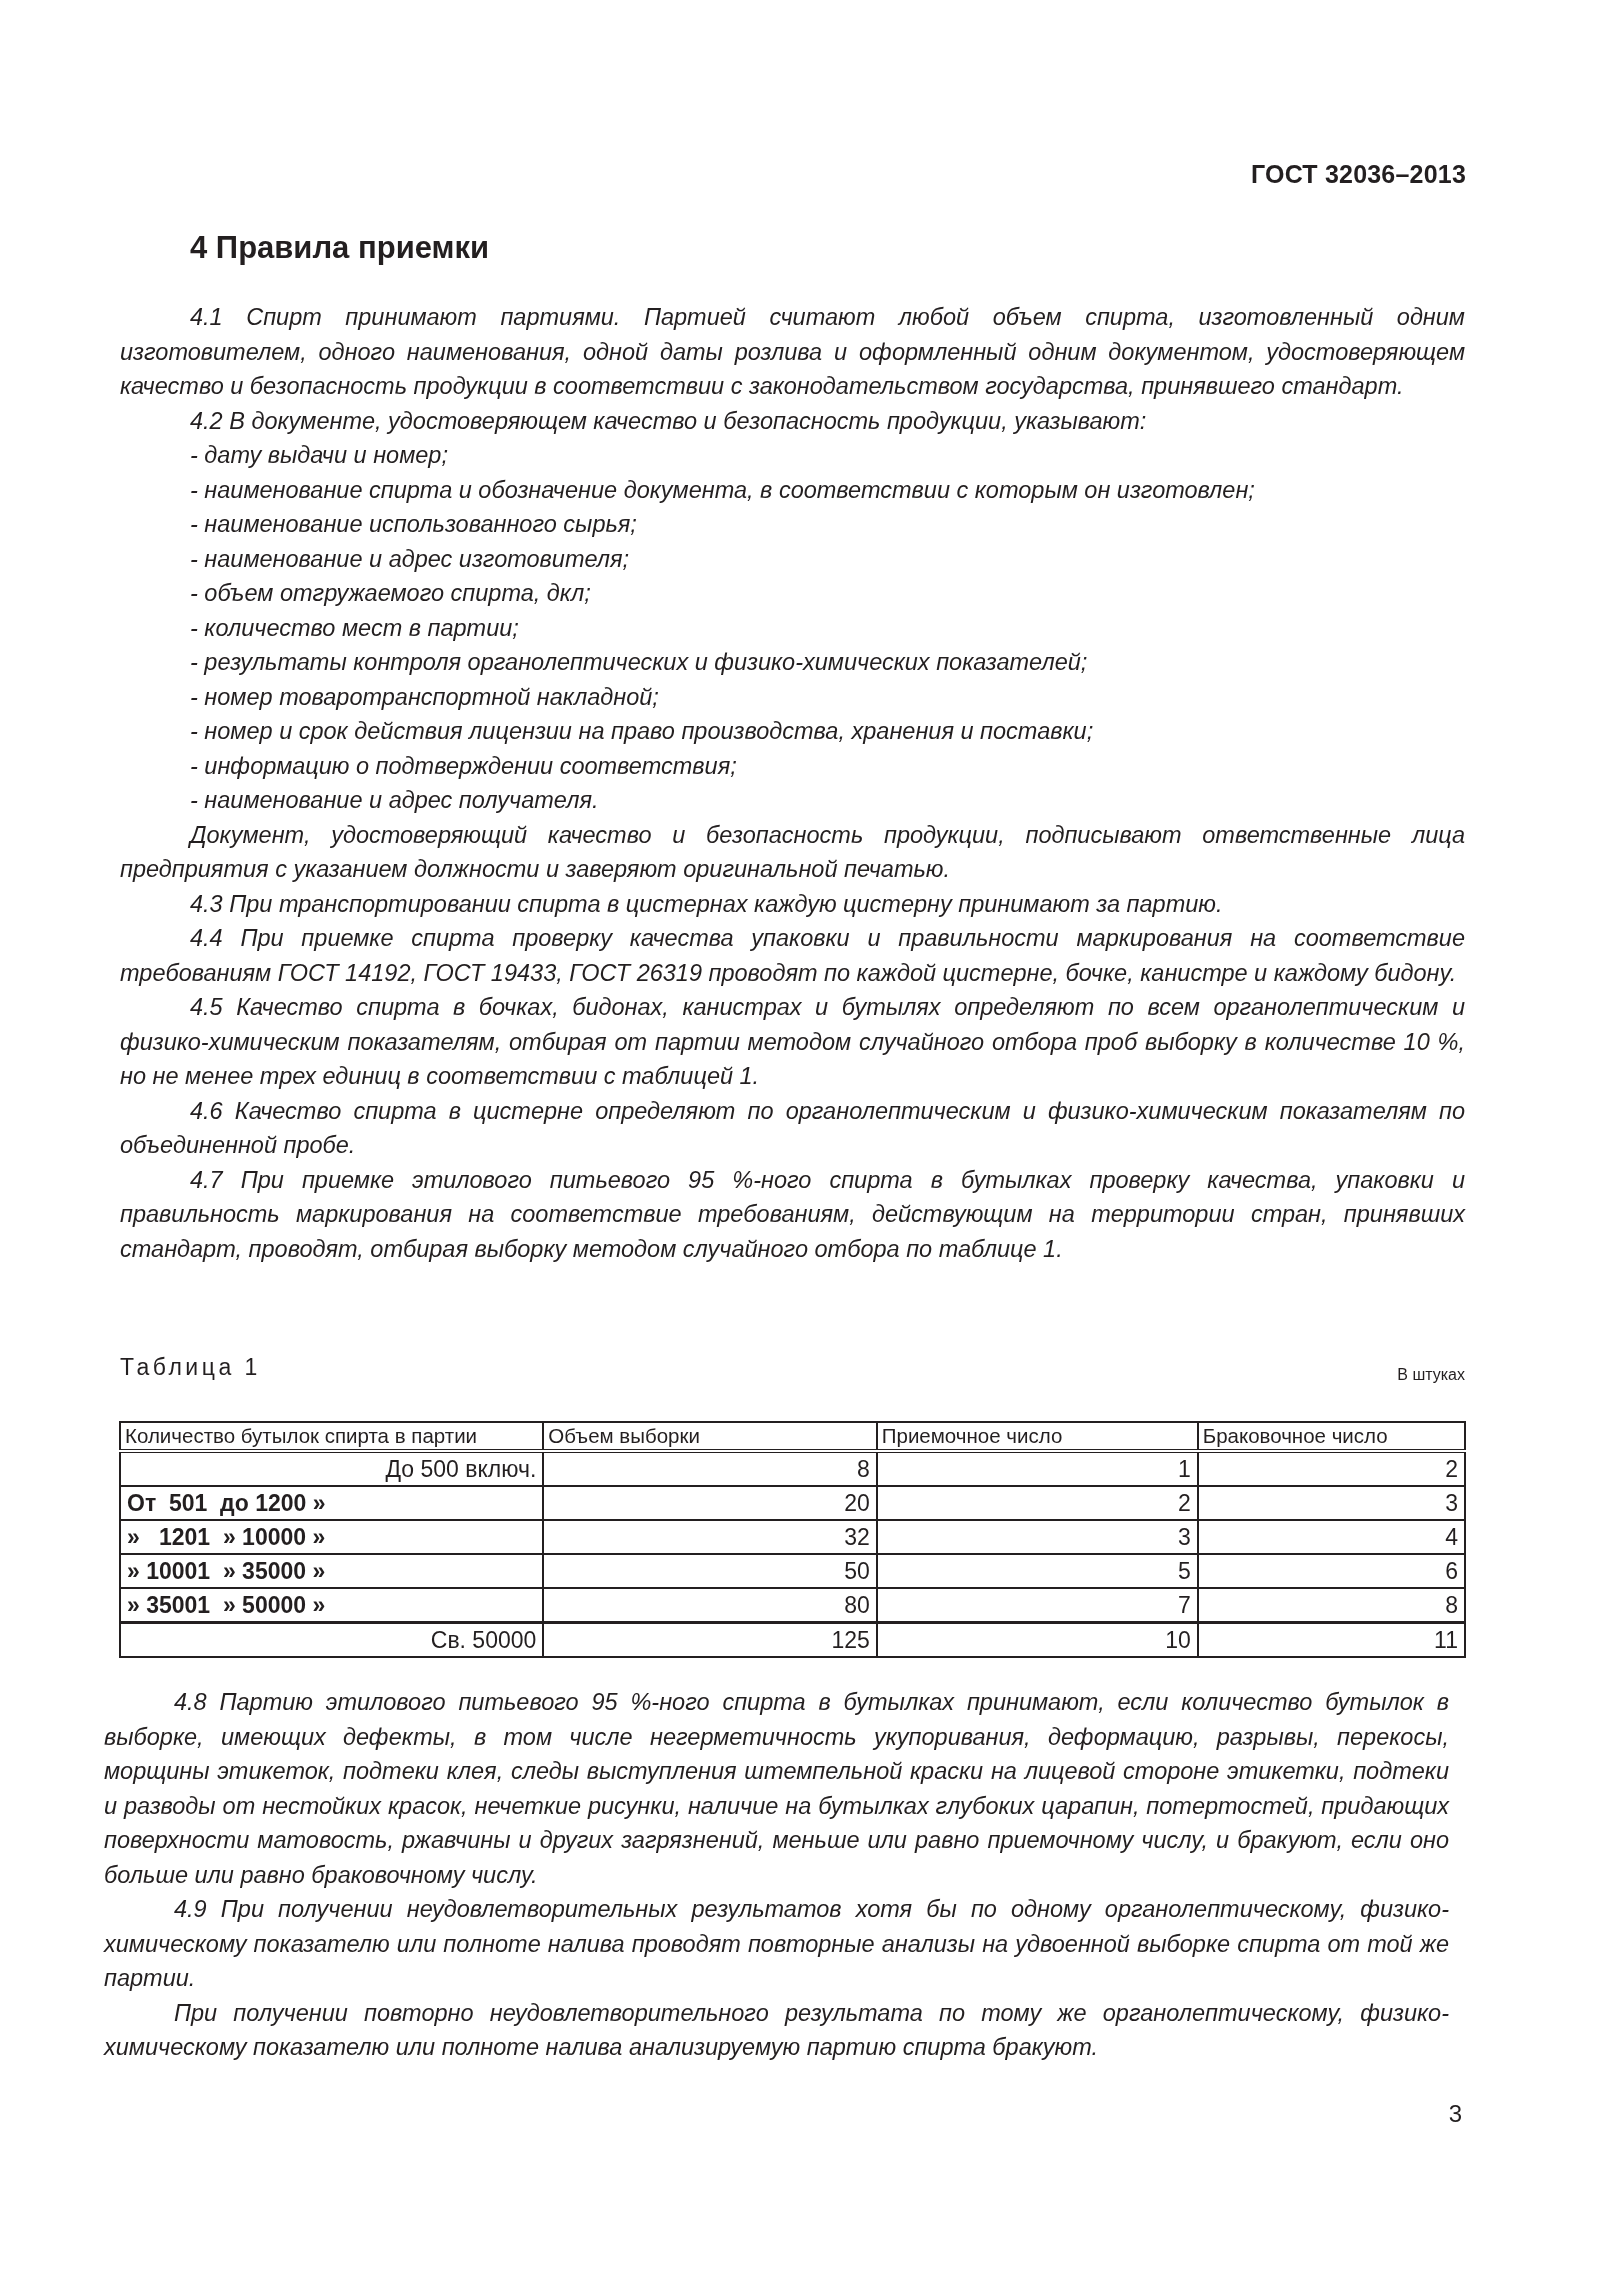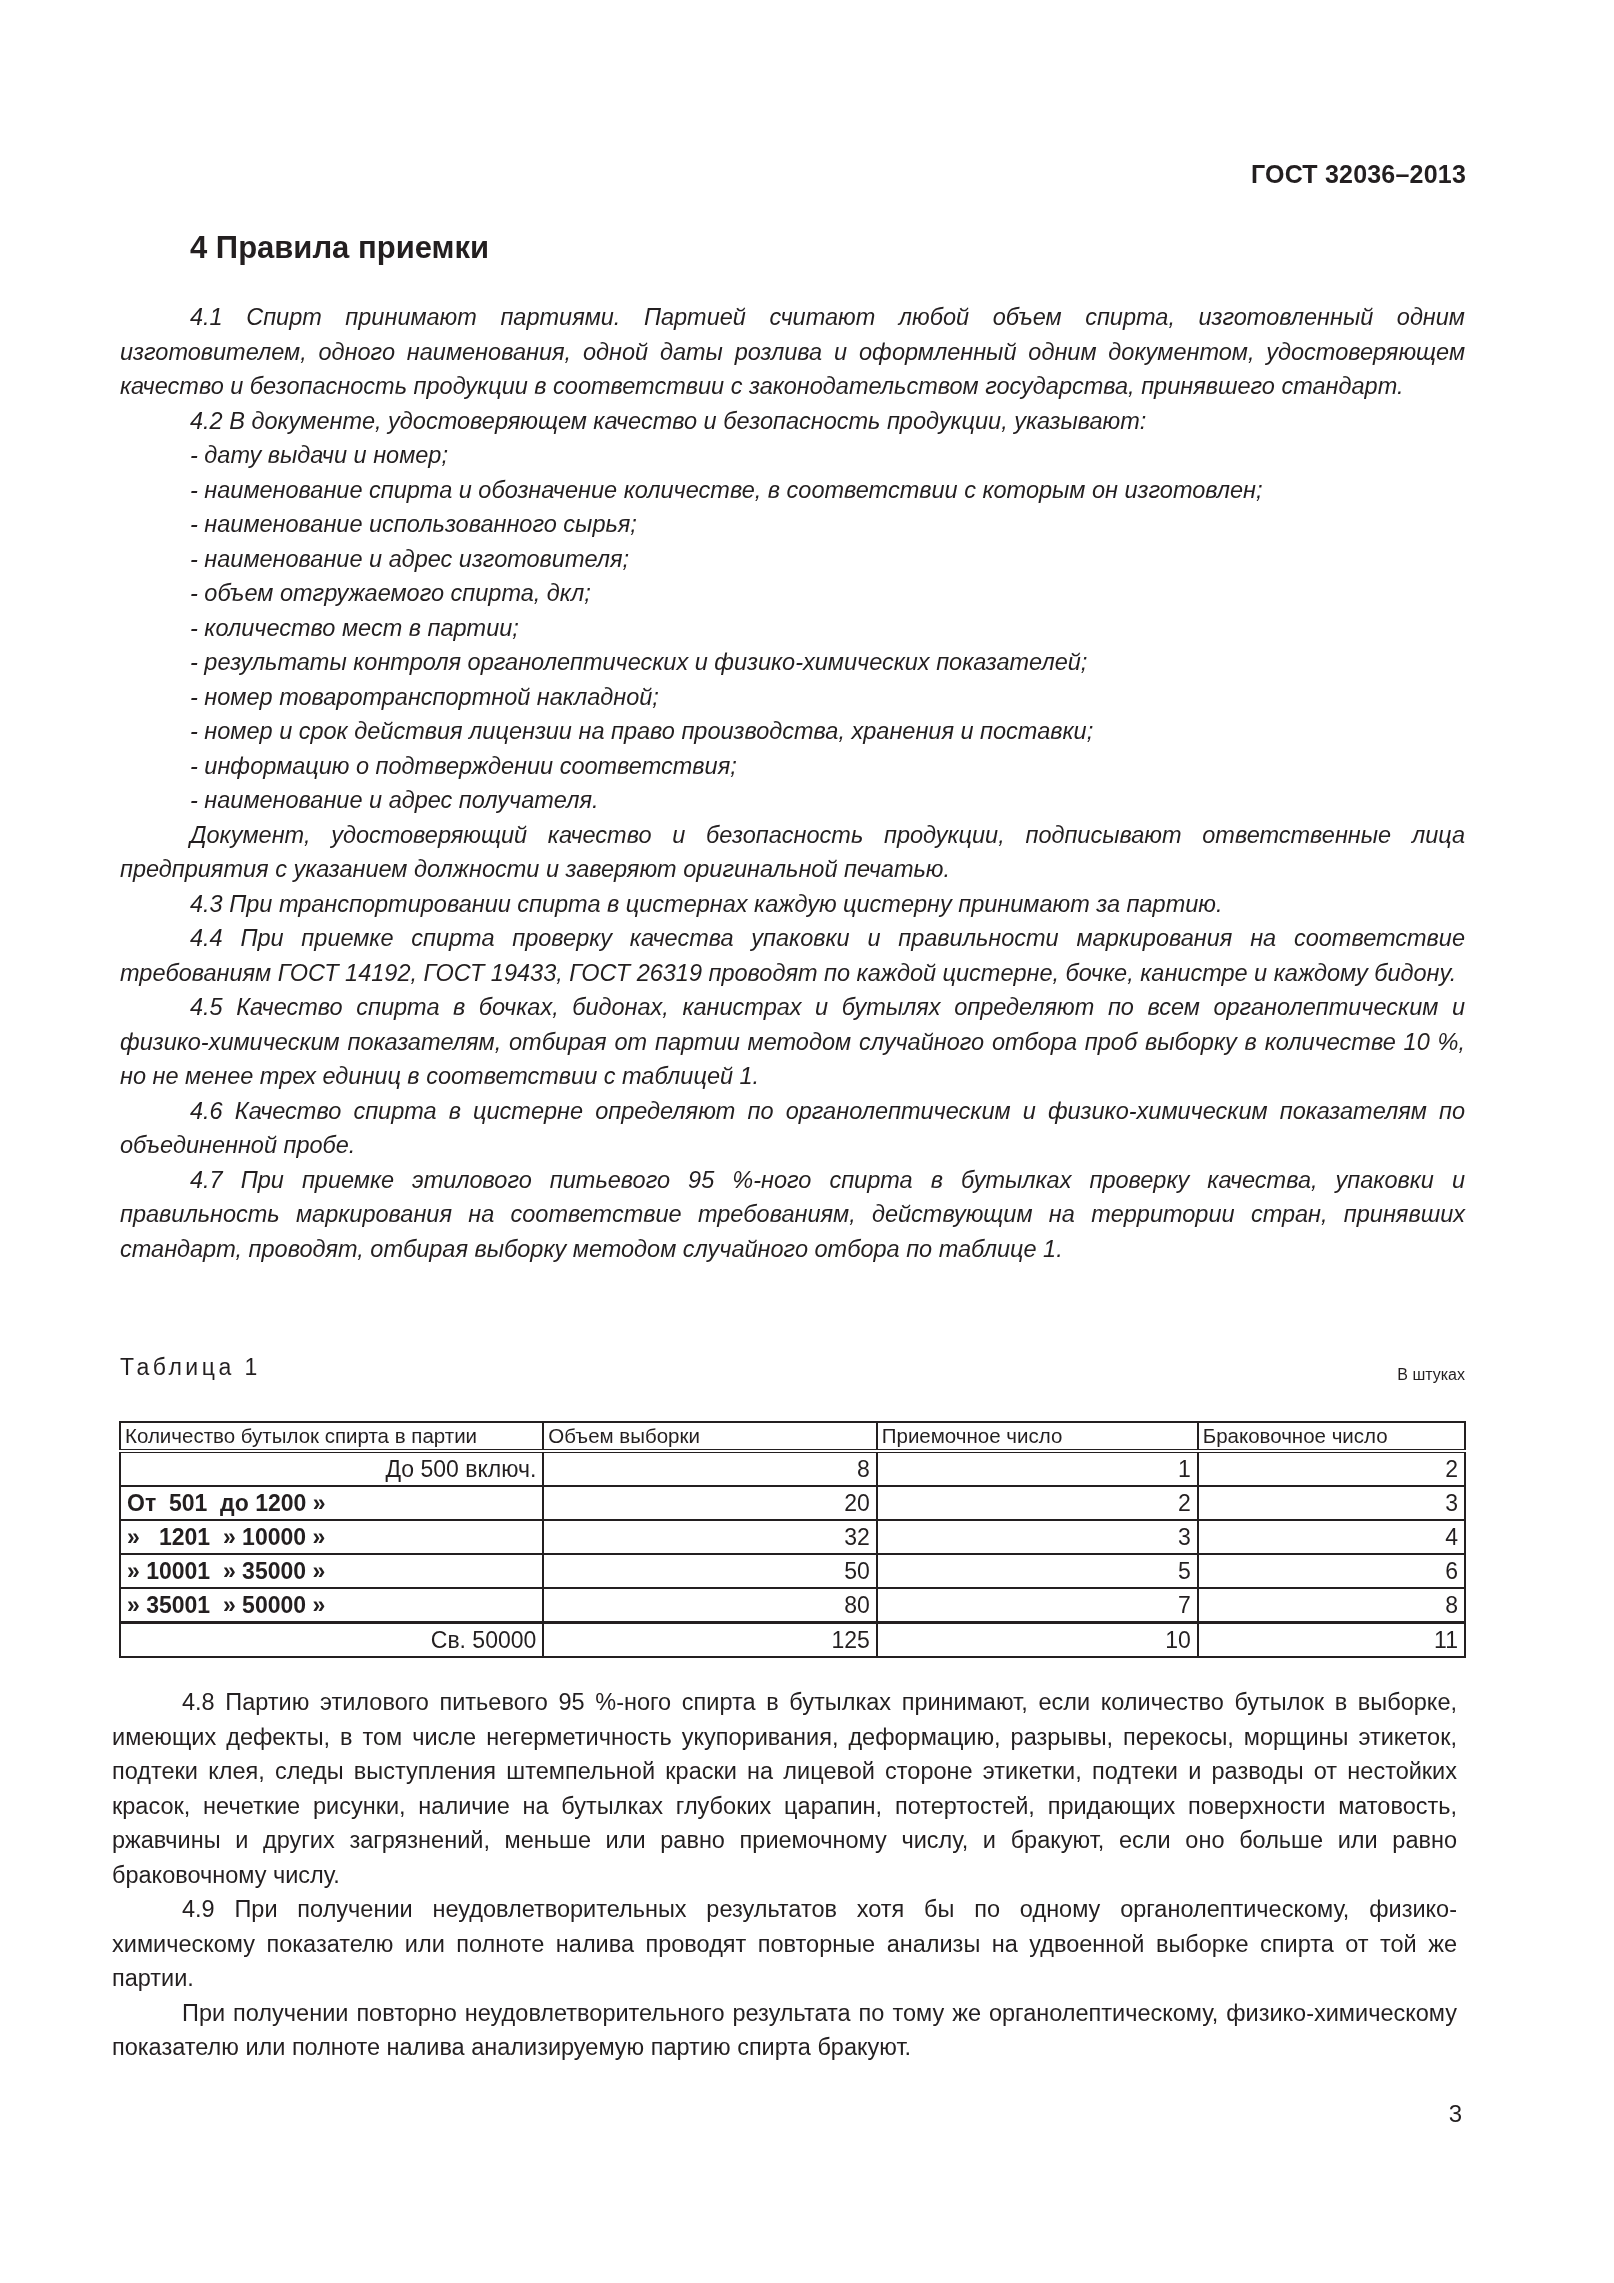--- a/index.html
+++ b/index.html
@@ -40,40 +40,40 @@
     border: 2px solid #231f20; border-bottom: 4px double #231f20;
     padding: 0 4px; text-align: left;
   }
   table.t1 td {
     border: 2px solid #231f20; height: 32px; padding: 0 6px;
     text-align: right; line-height: 30px;
   }
   table.t1 td.left { text-align: left; font-weight: bold; }
   table.t1 tr.last td { border-top: 3px solid #231f20; }
   .body-text-2 {
-    position: absolute; left: 112px; width: 1345px; top: 1685px;
-    font-size: 23.5px; line-height: 34.5px; text-align: justify;
+    position: absolute; left: 104px; width: 1345px; top: 1685px;
+    font-size: 23.5px; line-height: 34.5px; text-align: justify; font-style: italic;
   }
   .body-text-2 p { margin: 0; }
   .page-number {
     position: absolute; right: 152px; top: 2100px; font-size: 24px;
   }
 </style>
 </head>
 <body>
 
 <div class="page-header">ГОСТ 32036–2013</div>
 
 <div class="section-title">4 Правила приемки</div>
 
 <div class="body-text">
   <p class="indent">4.1 Спирт принимают партиями. Партией считают любой объем спирта, изготовленный одним изготовителем, одного наименования, одной даты розлива и оформленный одним документом, удостоверяющем качество и безопасность продукции в соответствии с законодательством государства, принявшего стандарт.</p>
   <p class="indent">4.2 В документе, удостоверяющем качество и безопасность продукции, указывают:</p>
   <p class="list-item">- дату выдачи и номер;</p>
-  <p class="list-item">- наименование спирта и обозначение количестве, в соответствии с которым он изготовлен;</p>
+  <p class="list-item">- наименование спирта и обозначение документа, в соответствии с которым он изготовлен;</p>
   <p class="list-item">- наименование использованного сырья;</p>
   <p class="list-item">- наименование и адрес изготовителя;</p>
   <p class="list-item">- объем отгружаемого спирта, дкл;</p>
   <p class="list-item">- количество мест в партии;</p>
   <p class="list-item">- результаты контроля органолептических и физико-химических показателей;</p>
   <p class="list-item">- номер товаротранспортной накладной;</p>
   <p class="list-item">- номер и срок действия лицензии на право производства, хранения и поставки;</p>
   <p class="list-item">- информацию о подтверждении соответствия;</p>
   <p class="list-item">- наименование и адрес получателя.</p>
   <p class="indent">Документ, удостоверяющий качество и безопасность продукции, подписывают ответственные лица предприятия с указанием должности и заверяют оригинальной печатью.</p>

